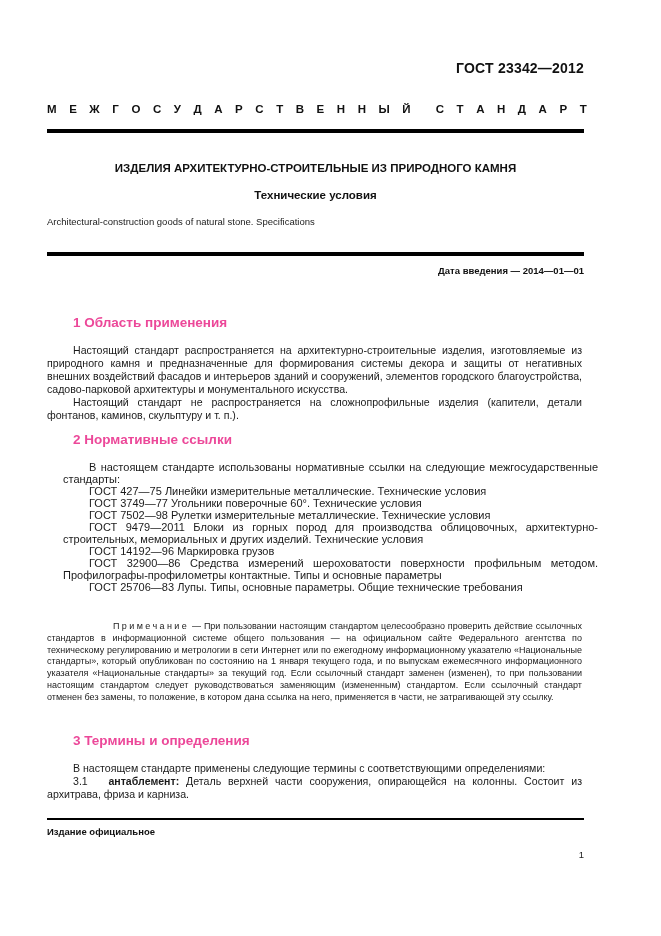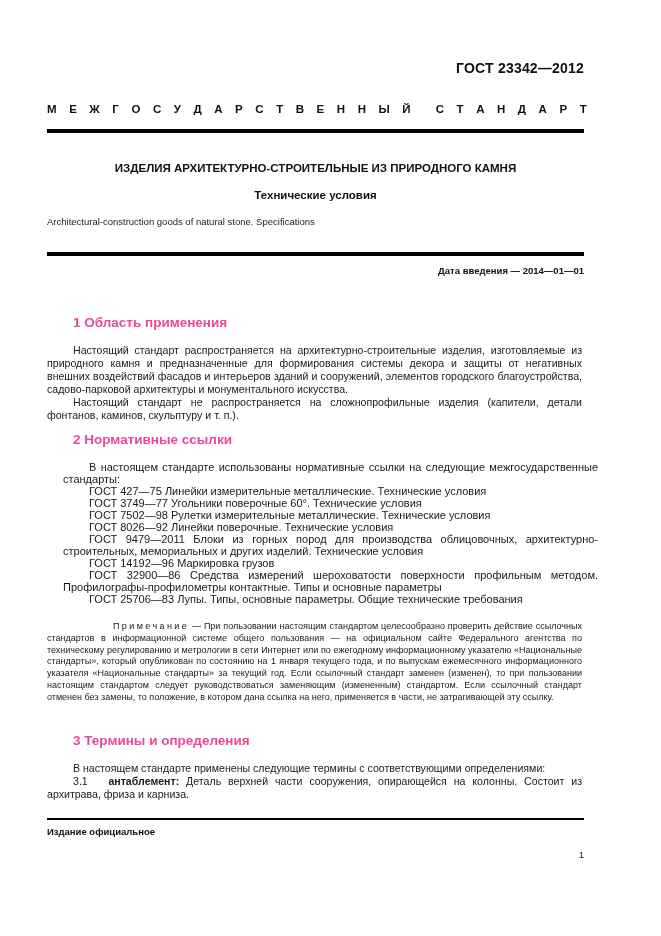--- a/index.html
+++ b/index.html
@@ -77,21 +77,20 @@
   <p>Настоящий стандарт распространяется на архитектурно-строительные изделия, изготовляемые из природного камня и предназначенные для формирования системы декора и защиты от негативных внешних воздействий фасадов и интерьеров зданий и сооружений, элементов городского благоустройства, садово-парковой архитектуры и монументального искусства.</p>
   <p>Настоящий стандарт не распространяется на сложнопрофильные изделия (капители, детали фонтанов, каминов, скульптуру и т. п.).</p>
 </div>
 
 <div class="abs h1" style="top:432px;">2  Нормативные ссылки</div>
 <div class="abs refs" style="top:461px;">
   <p>В настоящем стандарте использованы нормативные ссылки на следующие межгосударственные стандарты:</p>
   <p>ГОСТ  427—75 Линейки измерительные металлические. Технические условия</p>
   <p>ГОСТ  3749—77 Угольники поверочные 60°. Технические условия</p>
   <p>ГОСТ  7502—98 Рулетки измерительные металлические. Технические условия</p>
-  <p>ГОСТ  8026—92 Линейки поверочные. Технические условия</p>
   <p>ГОСТ  9479—2011 Блоки из горных пород для производства облицовочных, архитектурно-строительных, мемориальных и других изделий. Технические условия</p>
   <p>ГОСТ  14192—96 Маркировка грузов</p>
   <p>ГОСТ  32900—86 Средства измерений шероховатости поверхности профильным методом. Профилографы-профилометры контактные. Типы и основные параметры</p>
   <p>ГОСТ  25706—83 Лупы. Типы, основные параметры. Общие технические требования</p>
 </div>
 
 <div class="abs note" style="top:621px;">
   <p><span class="spaced">Примечание</span><span> — При пользовании настоящим стандартом целесообразно проверить действие ссылочных стандартов в информационной системе общего пользования — на официальном сайте Федерального агентства по техническому регулированию и метрологии в сети Интернет или по ежегодному информационному указателю «Национальные стандарты», который опубликован по состоянию на 1 января текущего года, и по выпускам ежемесячного информационного указателя «Национальные стандарты» за текущий год. Если ссылочный стандарт заменен (изменен), то при пользовании настоящим стандартом следует руководствоваться заменяющим (измененным) стандартом. Если ссылочный стандарт отменен без замены, то положение, в котором дана ссылка на него, применяется в части, не затрагивающей эту ссылку.</span></p>
 </div>
 

